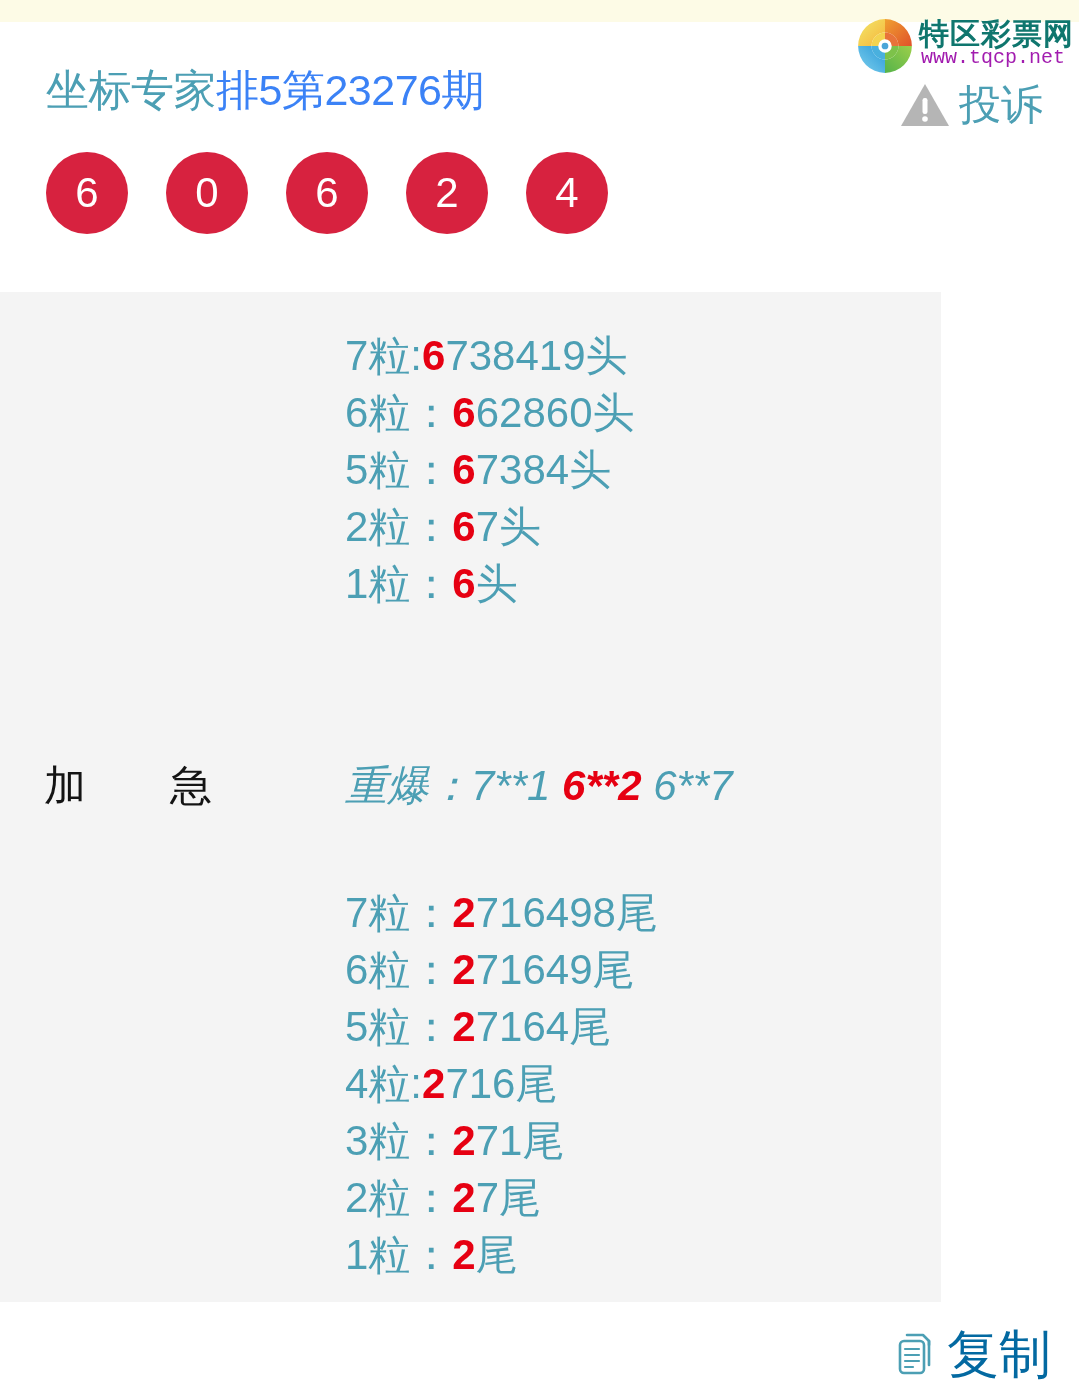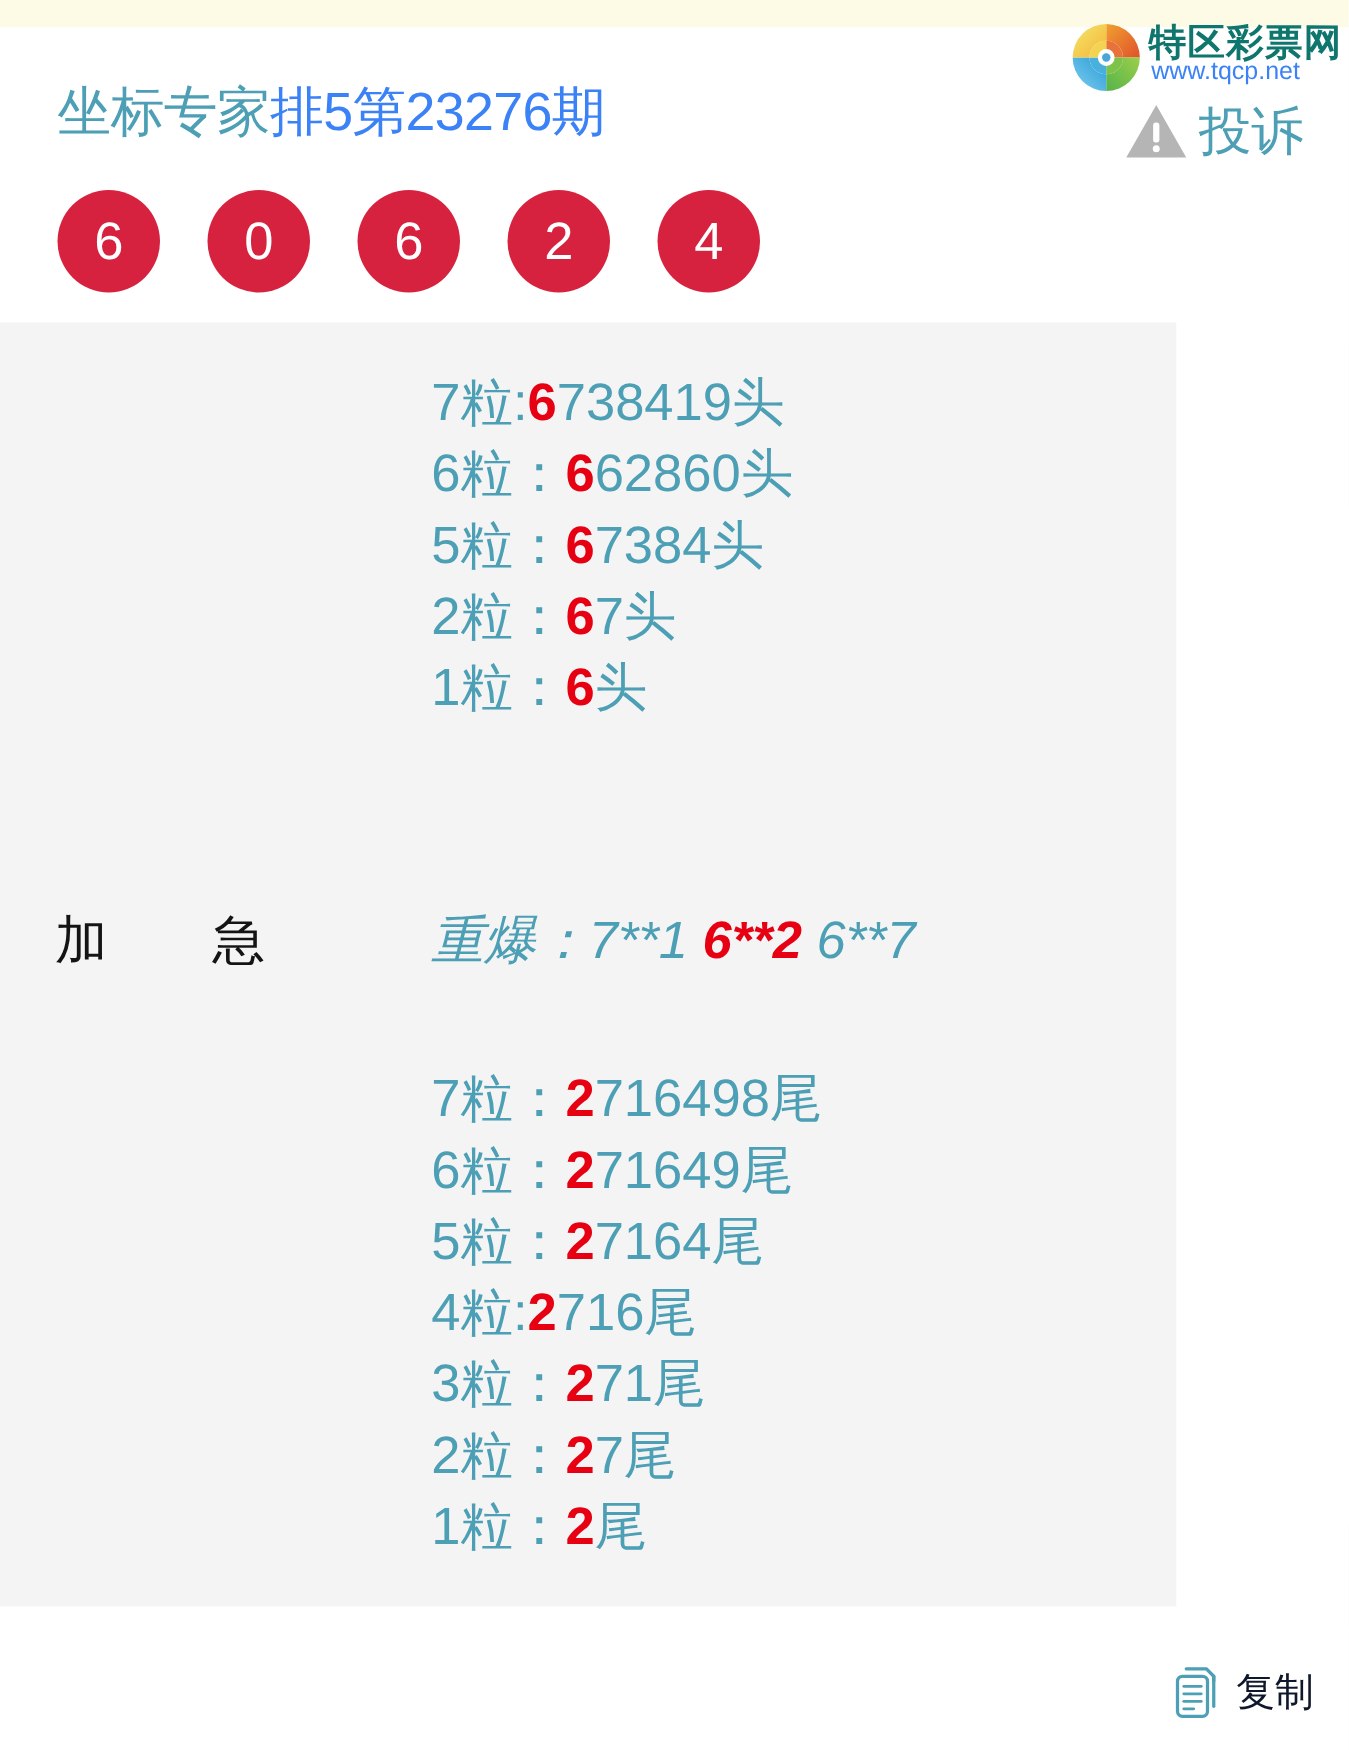--- a/index.html
+++ b/index.html
@@ -73,22 +73,22 @@
     color: #0f766e;
     letter-spacing: 1px;
     white-space: nowrap;
     text-shadow: 0 0 1px rgba(255,255,255,.6);
   }
   .wm-url {
     position: absolute;
     left: 64px;
     top: 34px;
     font-size: 20px;
-    color: #3b82f6;
-    font-family: Liberation Sans, sans-serif;
+    color: #a21caf;
+    font-family: Liberation Mono, monospace;
     white-space: nowrap;
   }
 
   
   .complaint {
     position: absolute;
     right: 36px;
     top: 60px;
     display: flex;
     align-items: center;
@@ -125,21 +125,21 @@
     display: flex;
     align-items: center;
     justify-content: center;
     line-height: 1;
   }
 
   
   .content {
     position: absolute;
     left: 0;
-    top: 258px;
+    top: 292px;
     width: 941px;
     height: 1027px;
     background: #f4f4f4;
   }
 
   .line-block {
     position: absolute;
     left: 345px;
   }
   .block-head { top: 35px; }
@@ -216,22 +216,22 @@
     gap: 9px;
     white-space: nowrap;
   }
   .copy-icon {
     width: 42px;
     height: 44px;
     position: relative;
     display: inline-block;
   }
   .copy-label {
-    font-size: 31px;
-    color: #0f172a;
+    font-size: 52px;
+    color: #0369a1;
     line-height: 44px;
   }
 </style>
 </head>
 <body>
 
 <div class="top-strip"></div>
 
 <div class="header">
 

